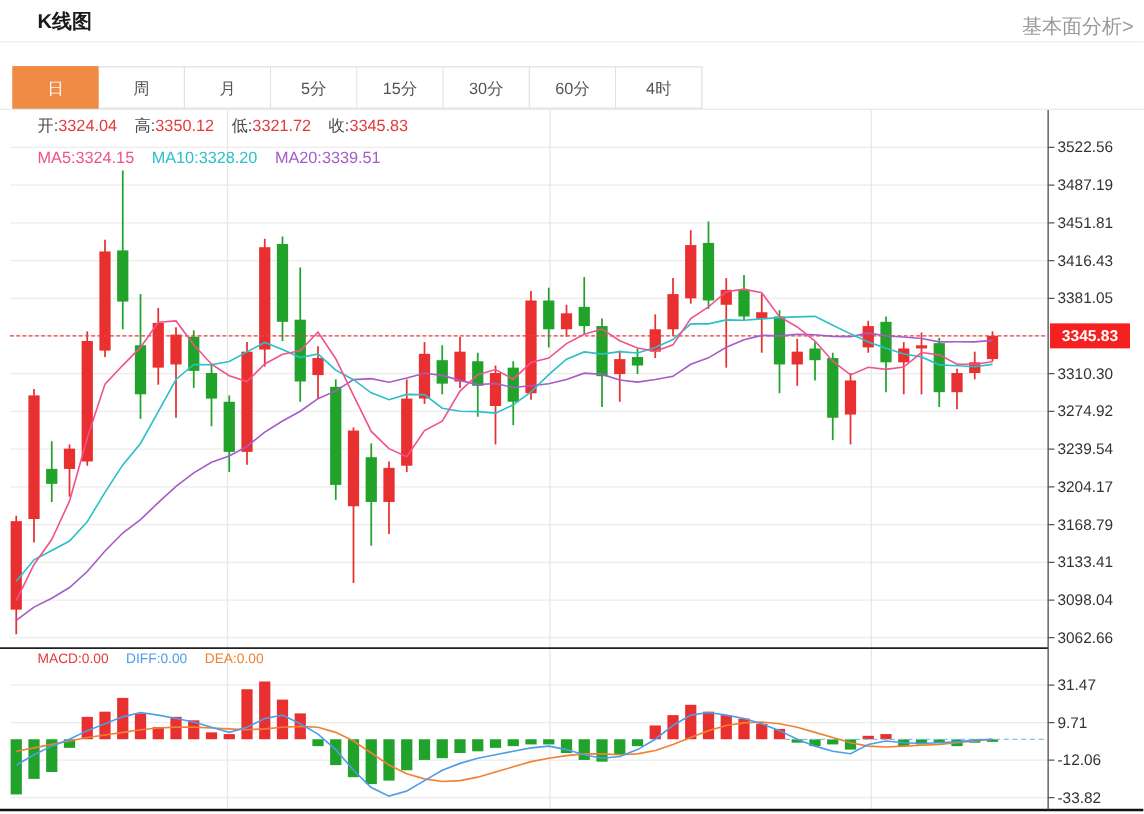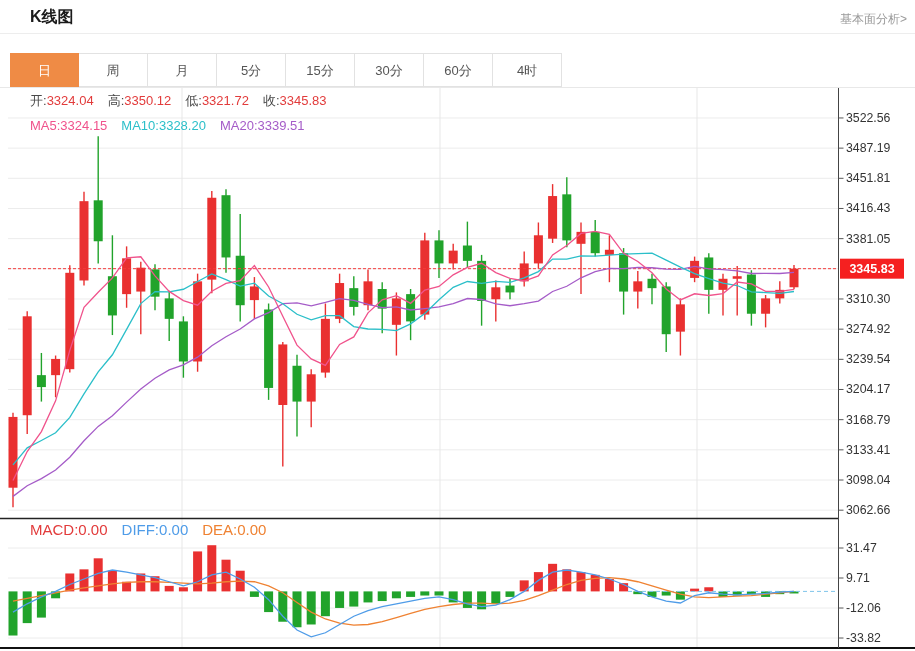--- a/index.html
+++ b/index.html
@@ -1,36 +1,36 @@
 <!DOCTYPE html>
 <html><head>
 <meta charset="utf-8">
 <style>
   html,body{margin:0;padding:0;background:#fff;}
   #app{position:relative;width:915px;height:651px;background:#fff;overflow:hidden;
        font-family:"Liberation Sans","DejaVu Sans",sans-serif;}
   
   #hdr{position:absolute;left:0;top:0;width:915px;height:33px;border-bottom:1px solid #ededed;}
   #hdr .title{position:absolute;left:30px;top:7px;font-size:16px;font-weight:bold;color:#1a1a1a;}
-  #hdr .link{position:absolute;right:8px;top:11px;font-size:12px;color:#999;cursor:pointer;}
+  #hdr .link{position:absolute;right:8px;top:11px;font-size:16px;color:#999;cursor:pointer;}
   
   #tabs{position:absolute;left:10px;top:53px;display:flex;}
   .tab{width:69px;height:34px;line-height:34px;text-align:center;font-size:13px;color:#555;
        background:#fff;border:1px solid #e2e2e2;border-left:none;cursor:pointer;box-sizing:border-box;}
   .tab:first-child{border-left:1px solid #e2e2e2;}
   .tab.active{background:#ef8b45;border-color:#ef8b45;color:#fff;}
   .topline{position:absolute;left:0;top:87px;width:915px;height:1px;background:#e8e8e8;}
   
   .row{position:absolute;left:30px;font-size:13px;white-space:nowrap;z-index:5;}
   .row .it{margin-right:14px;}
   .row .lb{color:#4a4a4a;}
   #ohlc{top:92px;}
   #ohlc .vl{color:#e23b3b;margin-top:32px;}
   #marow{top:118px;}
-  #macdrow{top:521px;font-size:15px;}
+  #macdrow{top:521px;font-size:11px;}
   svg{position:absolute;left:0;top:0;}
   text{font-family:"Liberation Sans","DejaVu Sans",sans-serif;}
 </style>
 </head>
 <body>
 
 <div id="app">
   <div id="hdr">
     <span class="title">K线图</span>
     <span class="link">基本面分析&gt;</span>

